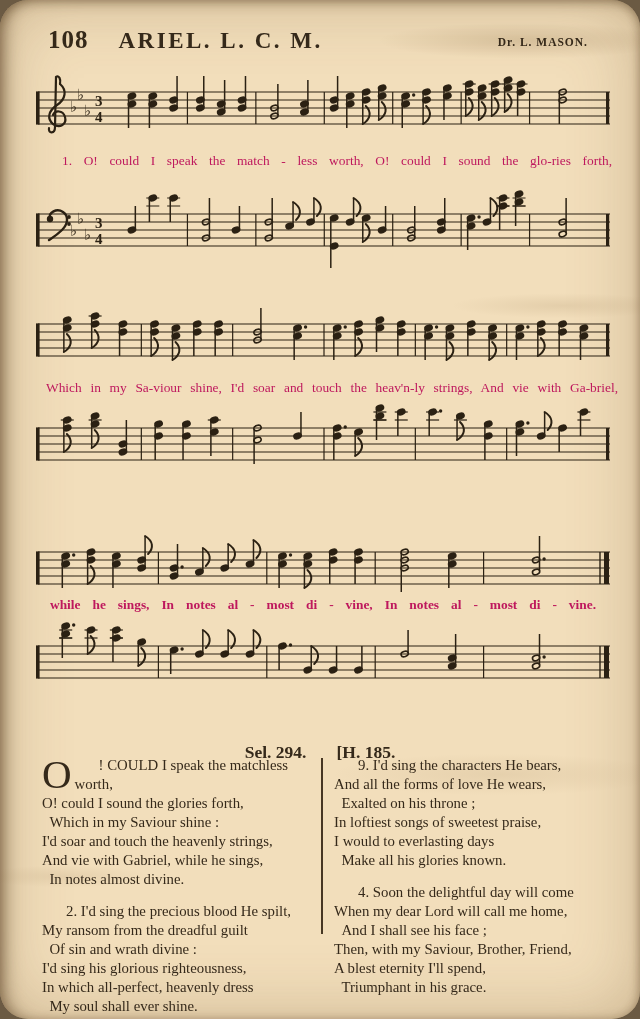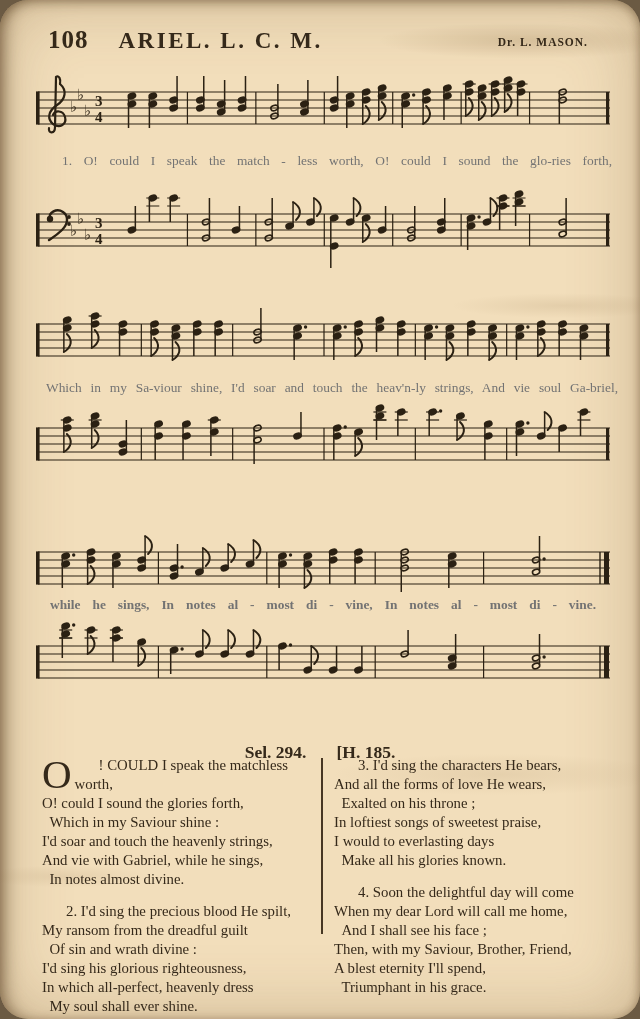--- a/index.html
+++ b/index.html
@@ -30,21 +30,21 @@
   .header{
     position:absolute;top:26px;left:48px;right:52px;
     display:flex;align-items:baseline;
   }
   .page-num{font-size:25px;font-weight:bold;letter-spacing:1px;}
   .tune-title{font-size:23px;font-weight:bold;letter-spacing:2.5px;margin-left:30px;margin-right:auto;}
   .composer{font-size:11.5px;font-weight:bold;letter-spacing:1px;position:relative;top:-2px;padding-left:48px;}
   .staff-svg{position:absolute;left:34px;width:580px;height:82px;}
   .lyricline{
     position:absolute;left:0;width:640px;height:20px;
-    font-size:13.4px;color:#737373;
+    font-size:13.4px;color:#be185d;
     text-align:justify;text-align-last:justify;
     box-sizing:border-box;white-space:normal;
   }
   .ly1{padding:0 28px 0 62px;}
   .ly2{padding:0 22px 0 46px;}
   .ly3{padding:0 44px 0 50px;font-weight:bold;}
   .selline{
     position:absolute;top:742px;left:0;width:640px;
     text-align:center;font-size:17.5px;font-weight:bold;
   }
@@ -348,21 +348,21 @@
       <line x1="503.8367601246106" y1="29" x2="503.8367601246106" y2="60" stroke="#2b2113" stroke-width="1.5"></line>
       <path d="M503.8367601246106 60 C 511.8367601246106 55 512.8367601246106 48 506.8367601246106 42" stroke="#2b2113" stroke-width="2" fill="none" stroke-linecap="round"></path>
       <ellipse cx="528.5763239875389" cy="36" rx="3.7" ry="2.6" transform="rotate(-18 528.5763239875389 36)" fill="#2b2113" stroke="#2b2113" stroke-width="1.6"></ellipse>
       <ellipse cx="528.5763239875389" cy="28" rx="3.7" ry="2.6" transform="rotate(-18 528.5763239875389 28)" fill="#2b2113" stroke="#2b2113" stroke-width="1.6"></ellipse>
       <line x1="525.1763239875389" y1="29" x2="525.1763239875389" y2="60" stroke="#2b2113" stroke-width="1.5"></line>
       <ellipse cx="549.9158878504672" cy="40" rx="3.7" ry="2.6" transform="rotate(-18 549.9158878504672 40)" fill="#2b2113" stroke="#2b2113" stroke-width="1.6"></ellipse>
       <ellipse cx="549.9158878504672" cy="32" rx="3.7" ry="2.6" transform="rotate(-18 549.9158878504672 32)" fill="#2b2113" stroke="#2b2113" stroke-width="1.6"></ellipse>
       <line x1="546.5158878504673" y1="33" x2="546.5158878504673" y2="64" stroke="#2b2113" stroke-width="1.5"></line>
       <rect x="572" y="28" width="3.2" height="32" fill="#2b2113"></rect>
     </svg>
-  <div class="lyricline ly2" style="top:380px">Which in my Sa-viour shine, I'd soar and touch the heav'n-ly strings, And vie soul Ga-briel,</div>
+  <div class="lyricline ly2" style="top:380px">Which in my Sa-viour shine, I'd soar and touch the heav'n-ly strings, And vie with Ga-briel,</div>
   <svg class="staff-svg" style="top:400px" viewBox="0 0 580 82">
       <line x1="4" y1="28" x2="576" y2="28" stroke="#2b2113" stroke-width="1.1"></line>
       <line x1="4" y1="36" x2="576" y2="36" stroke="#2b2113" stroke-width="1.1"></line>
       <line x1="4" y1="44" x2="576" y2="44" stroke="#2b2113" stroke-width="1.1"></line>
       <line x1="4" y1="52" x2="576" y2="52" stroke="#2b2113" stroke-width="1.1"></line>
       <line x1="4" y1="60" x2="576" y2="60" stroke="#2b2113" stroke-width="1.1"></line>
       <rect x="2" y="27.4" width="3.6" height="33.2" fill="#2b2113"></rect>
       <line x1="26.764227642276424" y1="20" x2="39.764227642276424" y2="20" stroke="#2b2113" stroke-width="1.2"></line>
       <ellipse cx="33.264227642276424" cy="28" rx="3.7" ry="2.6" transform="rotate(-18 33.264227642276424 28)" fill="#2b2113" stroke="#2b2113" stroke-width="1.6"></ellipse>
       <ellipse cx="33.264227642276424" cy="20" rx="3.7" ry="2.6" transform="rotate(-18 33.264227642276424 20)" fill="#2b2113" stroke="#2b2113" stroke-width="1.6"></ellipse>
@@ -595,21 +595,21 @@
 My ransom from the dreadful guilt
   Of sin and wrath divine :
 I'd sing his glorious righteousness,
 In which all-perfect, heavenly dress
   My soul shall ever shine.</span>
       </div>
     </div>
     <div class="col-divider"></div>
     <div class="col col-right">
       <div class="verse">
-        <span class="lines">3. I'd sing the characters He bears,
+        <span class="lines">9. I'd sing the characters He bears,
 And all the forms of love He wears,
   Exalted on his throne ;
 In loftiest songs of sweetest praise,
 I would to everlasting days
   Make all his glories known.</span>
       </div>
       <div class="verse">
         <span class="lines">4. Soon the delightful day will come
 When my dear Lord will call me home,
   And I shall see his face ;

